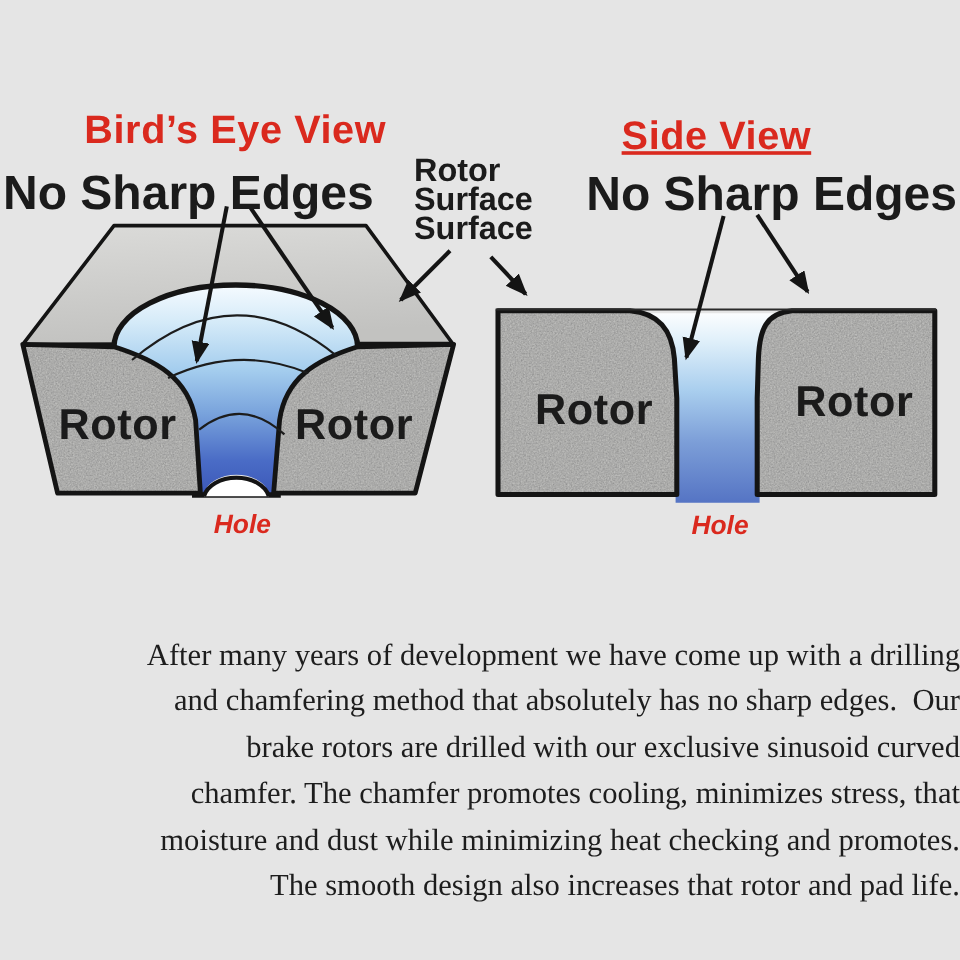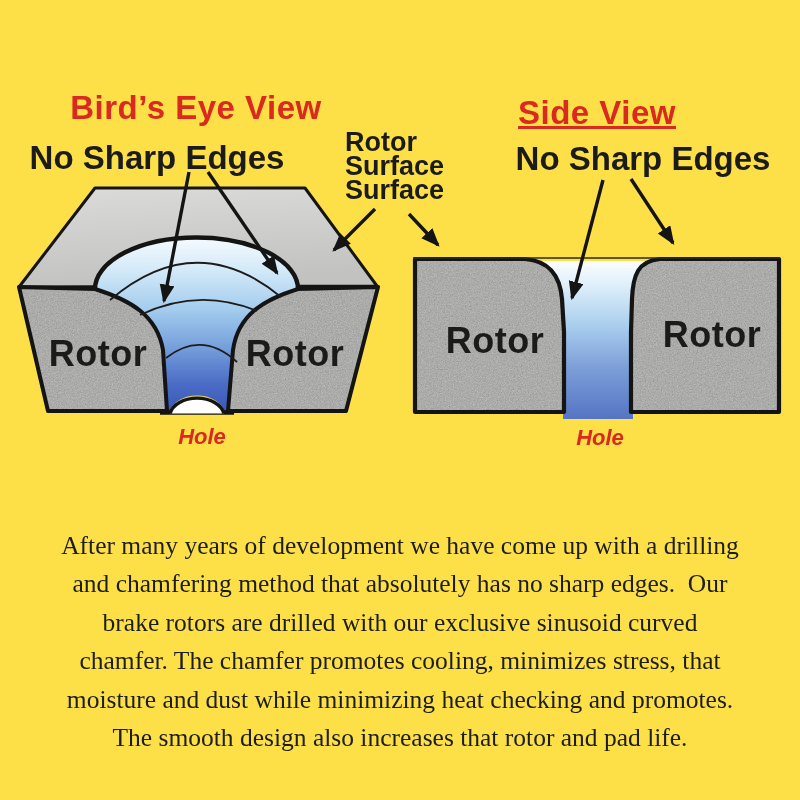--- a/index.html
+++ b/index.html
@@ -1,31 +1,31 @@
 <!DOCTYPE html>
 <html><head>
 <meta charset="utf-8">
 <style>
   html,body{margin:0;padding:0;background:#ffffff;}
   .stage{
-    position:relative;width:800px;height:800px;background:#fde047;overflow:hidden;
+    position:relative;width:800px;height:800px;background:#e5e5e5;overflow:hidden;
     font-family:"Liberation Sans",sans-serif;
   }
   .stage svg{position:absolute;left:0;top:0;}
   .lbl{position:absolute;white-space:nowrap;color:#1b1b1b;font-weight:bold;}
   .red{color:#da291e;}
   .ctr{transform:translateX(-50%);}
   .mid{transform:translate(-50%,-50%);}
   .view-title{font-size:33px;letter-spacing:0.5px;}
-  .nse{font-size:33px;}
+  .nse{font-size:40px;}
   .rbs{font-size:27px;line-height:24px;text-align:left;}
   .rotor{font-size:36px;letter-spacing:0.5px;}
   .hole{font-size:22px;font-style:italic;}
   .para{
-    position:absolute;left:0;top:527px;width:800px;text-align:center;
+    position:absolute;left:0;top:527px;width:800px;text-align:right;
     font-family:"Liberation Serif",serif;font-weight:normal;
     font-size:25.5px;line-height:38.4px;color:#1d1d1d;
   }
   .para div{white-space:pre;}
 </style>
 </head>
 <body>
 
 <div class="stage">
 

